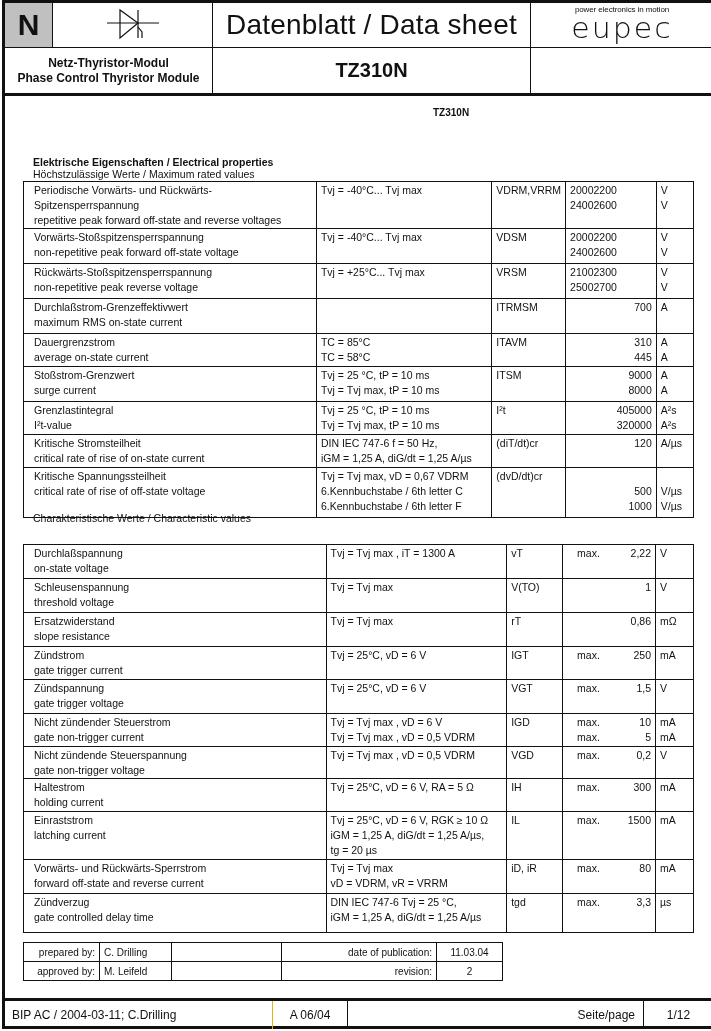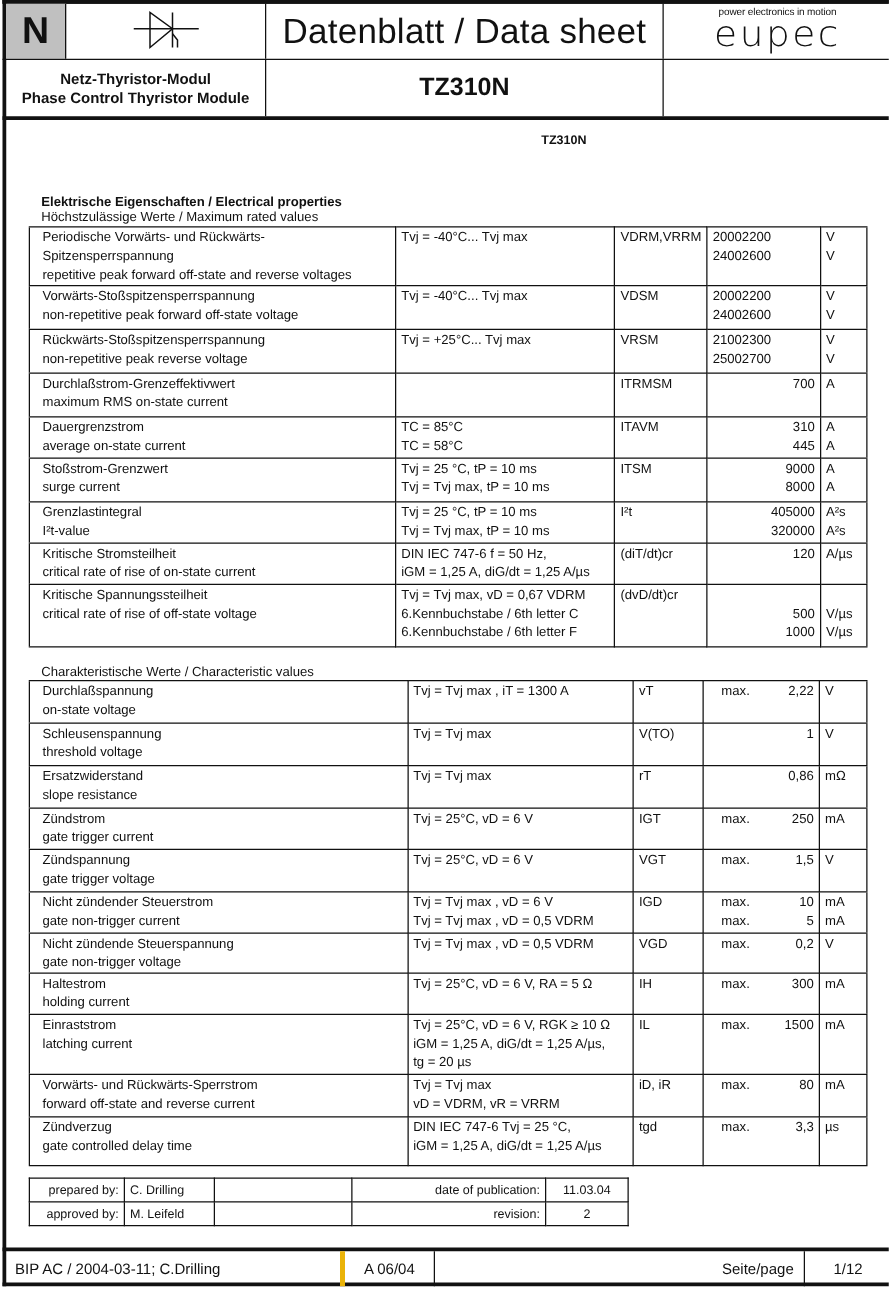--- a/index.html
+++ b/index.html
@@ -26,21 +26,21 @@
   .logo-word { font-family: "DejaVu Sans", sans-serif; font-size: 30px; line-height: 28px; letter-spacing: 2px; font-weight: 300; transform: scaleY(0.95); }
   .cell-type { position: absolute; left: 3px; top: 48px; width: 208px; height: 45px; border-right:1px solid #111;
     display:flex; flex-direction:column; align-items:center; justify-content:center;
     font-weight: bold; font-size: 12px; line-height: 15px; }
   .cell-part { position: absolute; left: 211px; top: 48px; width: 318px; height: 45px; border-right:1px solid #111;
     display:flex; align-items:center; justify-content:center; font-weight:bold; font-size: 20px; }
 
   .subpart { position: absolute; left: 433px; top: 107px; font-weight: bold; font-size: 10px; }
   .sec-title { position: absolute; left: 33px; top: 156px; font-weight: bold; font-size: 10.5px; }
   .sub-title { position: absolute; left: 33px; top: 168px; font-size: 10.5px; }
-  .sub-title2 { position: absolute; left: 33px; top: 532px; font-size: 10.5px; }
+  .sub-title2 { position: absolute; left: 33px; top: 512px; font-size: 10.5px; }
 
   table.spec { position: absolute; left: 23px; width: 671px; border-collapse: collapse; font-size: 10.5px; }
   table.spec td { border-top: 1px solid #111; border-bottom: 1px solid #111; vertical-align: top; padding: 1px 4px 0 4px; line-height: 15px; }
   table.spec { border: 1.5px solid #111; }
   td.c-desc { width: 303px; border-right: 1px solid #111; padding-left: 10px !important; }
   td.c-cond { width: 181px; border-right: 1px solid #111; }
   td.c-sym { width: 56px; border-right: 1px solid #111; }
   td.c-val { width: 93px; border-right: 1px solid #111; text-align: right; }
   td.c-unit { width: 38px; }
   .vpair { display:flex; justify-content: flex-start; padding-left: 0px; }
@@ -52,21 +52,21 @@
   .sign td { border: 1px solid #111; height: 19px; padding: 0 4px; }
   .sign td.lbl { text-align: right; width: 76px; }
   .sign td.nm { width: 72px; }
   .sign td.blank { width: 110px; }
   .sign td.lbl2 { text-align: right; width: 155px; }
   .sign td.vl { text-align: center; width: 66px; }
 
   .footer { position: absolute; left: 2px; top: 998px; width: 711px; height: 31px; border-top: 3px solid #111; font-size: 12px; }
   .footer div { position: absolute; top: 0; height: 28px; display:flex; align-items:center; }
   .f-left { left: 10px; width: 270px; }
-  .f-rev { left: 270px; width: 76px; border-left:4px solid #eab308; border-right:1px solid #111; justify-content:center; }
+  .f-rev { left: 270px; width: 76px; border-left:1px solid #eab308; border-right:1px solid #111; justify-content:center; }
   .f-page-lbl { left: 346px; width: 296px; justify-content:flex-end; padding-right: 8px; border-right:1px solid #111; }
   .f-page { left: 642px; width: 69px; justify-content:center; }
 </style>
 </head>
 <body>
 
 <div class="page-frame"></div>
 
 <div class="hdr">
   <div class="hdr-line-top"></div>

